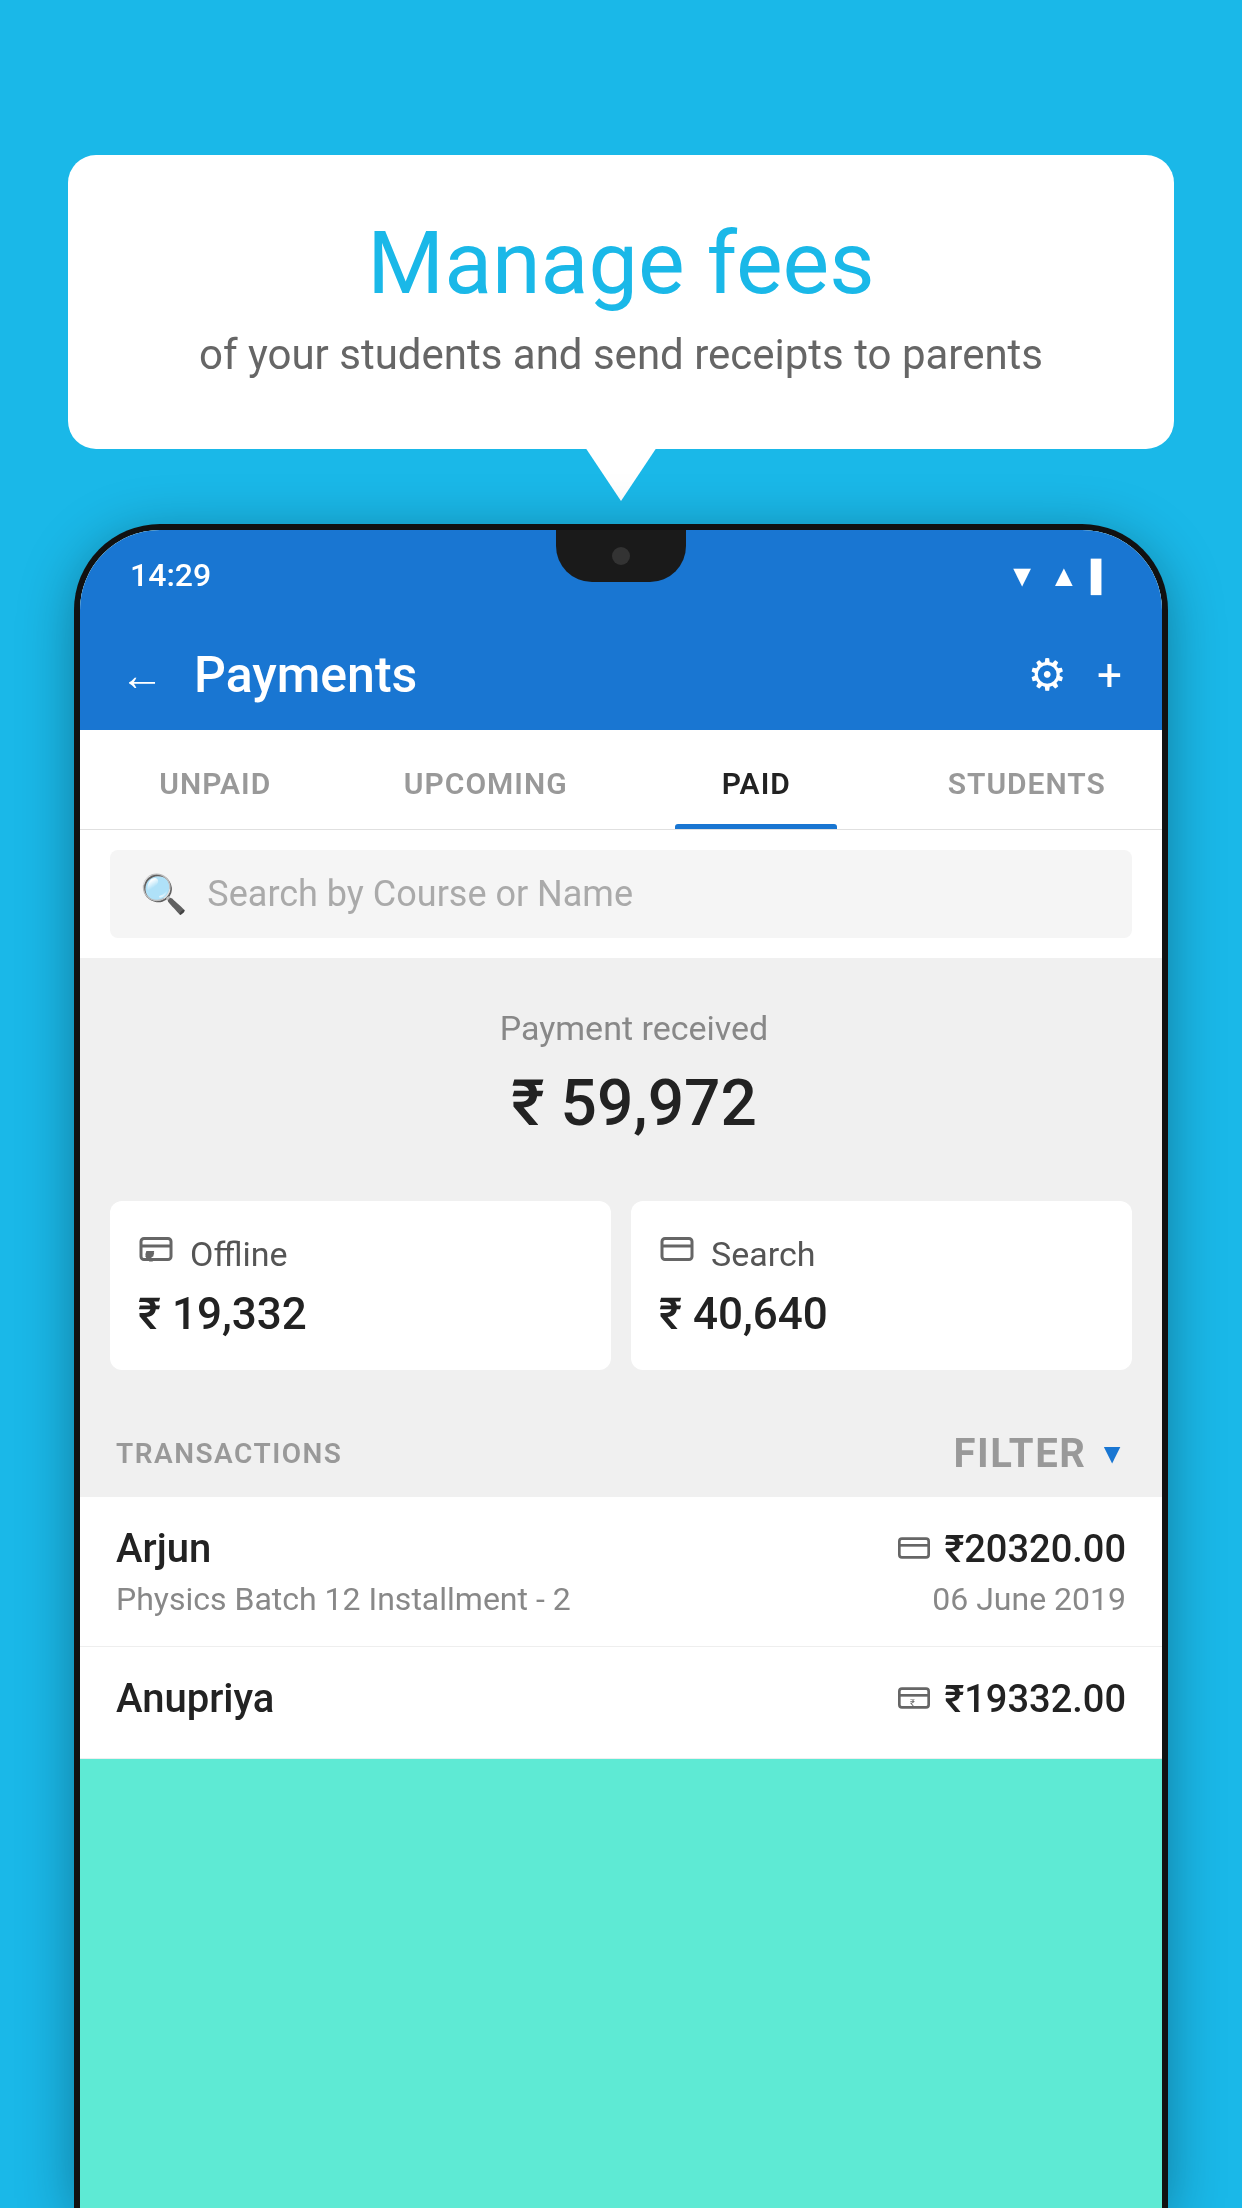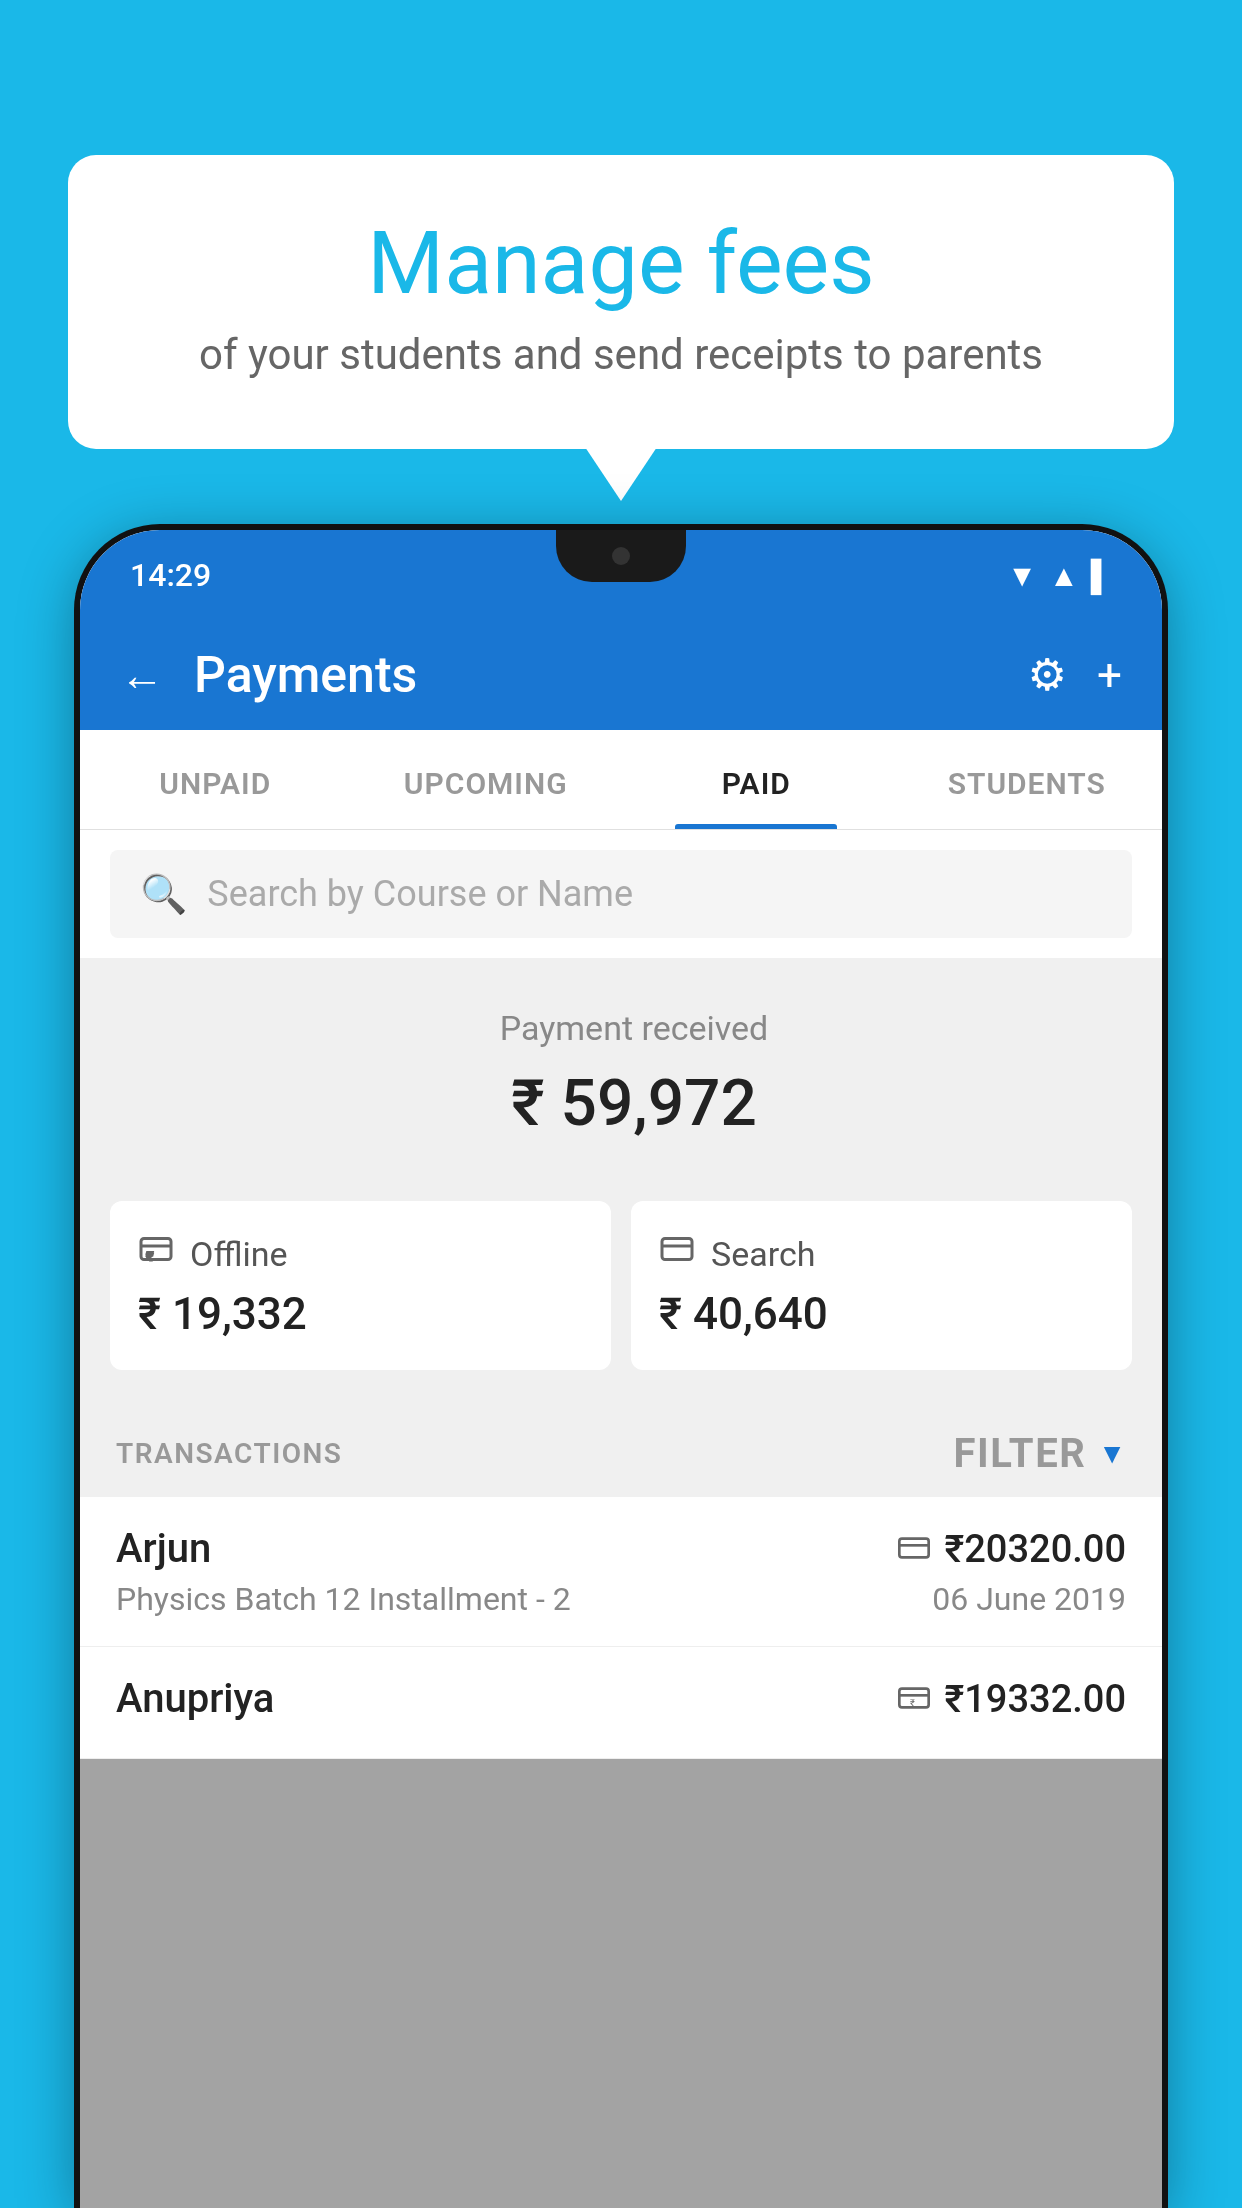--- a/index.html
+++ b/index.html
@@ -56,21 +56,21 @@
       font-weight: 400;
     }
 
     
     .phone-frame {
       position: absolute;
       top: 530px;
       left: 80px;
       right: 80px;
       bottom: 0;
-      background: #a3a3a3;
+      background: #5eead4;
       border-radius: 80px 80px 0 0;
       overflow: hidden;
       box-shadow: 0 0 0 6px #111, 0 10px 60px rgba(0,0,0,0.4);
     }
 
     
     .phone-notch-bar {
       background: #1976d2;
       height: 90px;
       display: flex;

